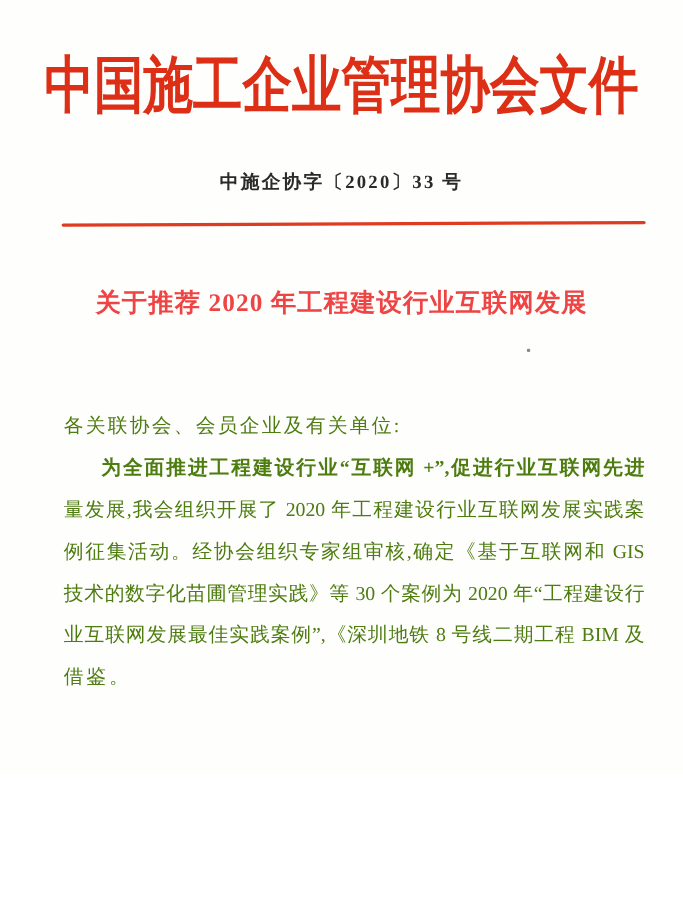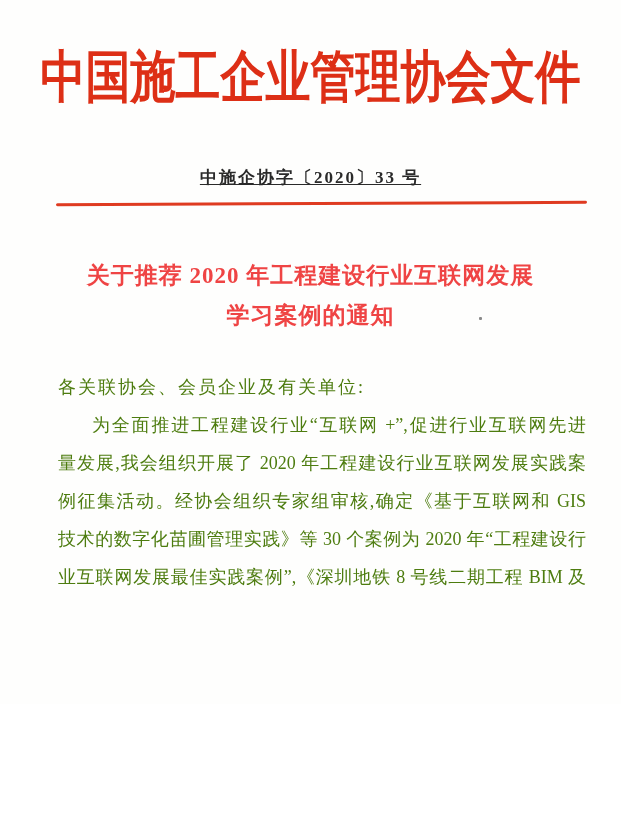--- a/index.html
+++ b/index.html
@@ -26,29 +26,28 @@
     font-size: 45px;
     font-weight: bold;
     letter-spacing: 0px;
     color: #dd2f16;
     transform: scaleY(1.25);
     transform-origin: center top;
     white-space: nowrap;
   }
   .doc-number {
     position: absolute;
-    top: 166px;
+    top: 154px;
     left: 0;
     right: 0;
     text-align: center;
     font-size: 17px;
     font-weight: 600;
     letter-spacing: 2px;
     color: #2a2a2a;
-    text-decoration: underline;
   }
   .red-rule {
     position: absolute;
     top: 202px;
     left: 56px;
     width: 531px;
     height: 3px;
     background: #df3b21;
     border-radius: 2px;
     transform: rotate(-0.25deg);
@@ -81,20 +80,21 @@
   }
   .para-line {
     height: 38px;
     text-align: justify;
     text-align-last: justify;
     text-justify: inter-character;
     white-space: nowrap;
   }
   .para-line.first {
     text-indent: 34px;
+    font-weight: bold;
   }
   .para-line.last {
     text-align-last: left;
     letter-spacing: 2.5px;
   }
   .page-number {
     position: absolute;
     top: 781px;
     left: 483px;
     font-size: 16px;
@@ -118,31 +118,31 @@
 <div class="page">
 
   <div class="header-title">中国施工企业管理协会文件</div>
 
   <div class="doc-number">中施企协字〔2020〕33 号</div>
 
   <div class="red-rule"></div>
 
   <div class="doc-title">
     <div>关于推荐 2020 年工程建设行业互联网发展</div>
-    <div>学习案例的通知</div>
   </div>
 
   <div class="scan-speck"></div>
 
   <div class="body-block">
     <div class="salutation">各关联协会、会员企业及有关单位:</div>
     <div>
         <div class="para-line first">为全面推进工程建设行业“互联网 +”,促进行业互联网先进</div>
         <div class="para-line">量发展,我会组织开展了 2020 年工程建设行业互联网发展实践案</div>
         <div class="para-line">例征集活动。经协会组织专家组审核,确定《基于互联网和 GIS</div>
         <div class="para-line">技术的数字化苗圃管理实践》等 30 个案例为 2020 年“工程建设行</div>
         <div class="para-line">业互联网发展最佳实践案例”,《深圳地铁 8 号线二期工程 BIM 及</div>
+        <div class="para-line last">借鉴。</div>
       </div>
   </div>
 
   <div class="page-number">— 1 —</div>
 
 </div>
 
 </body></html>

